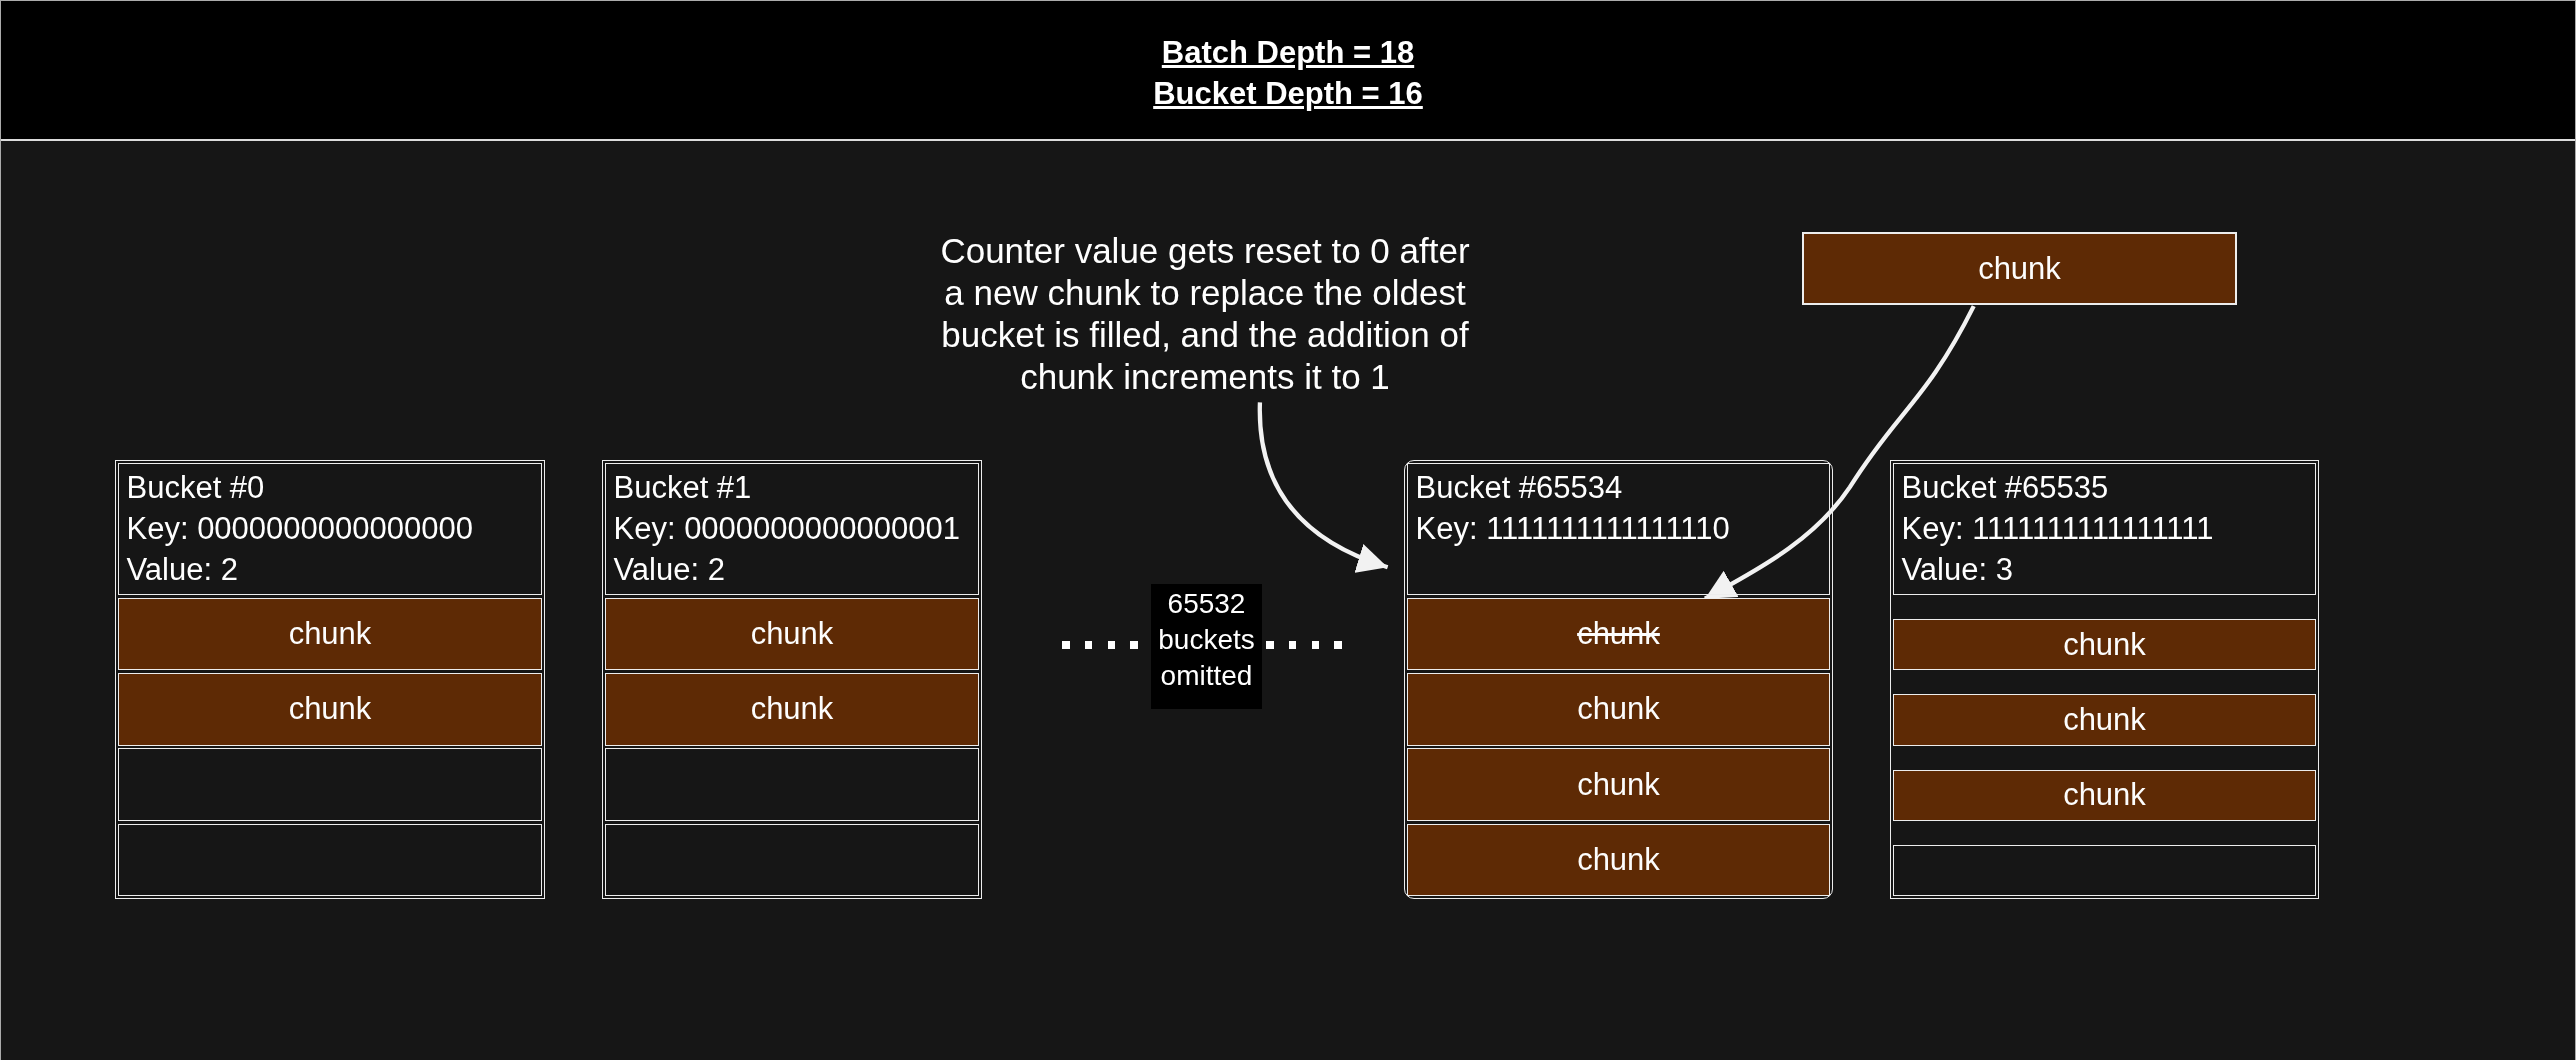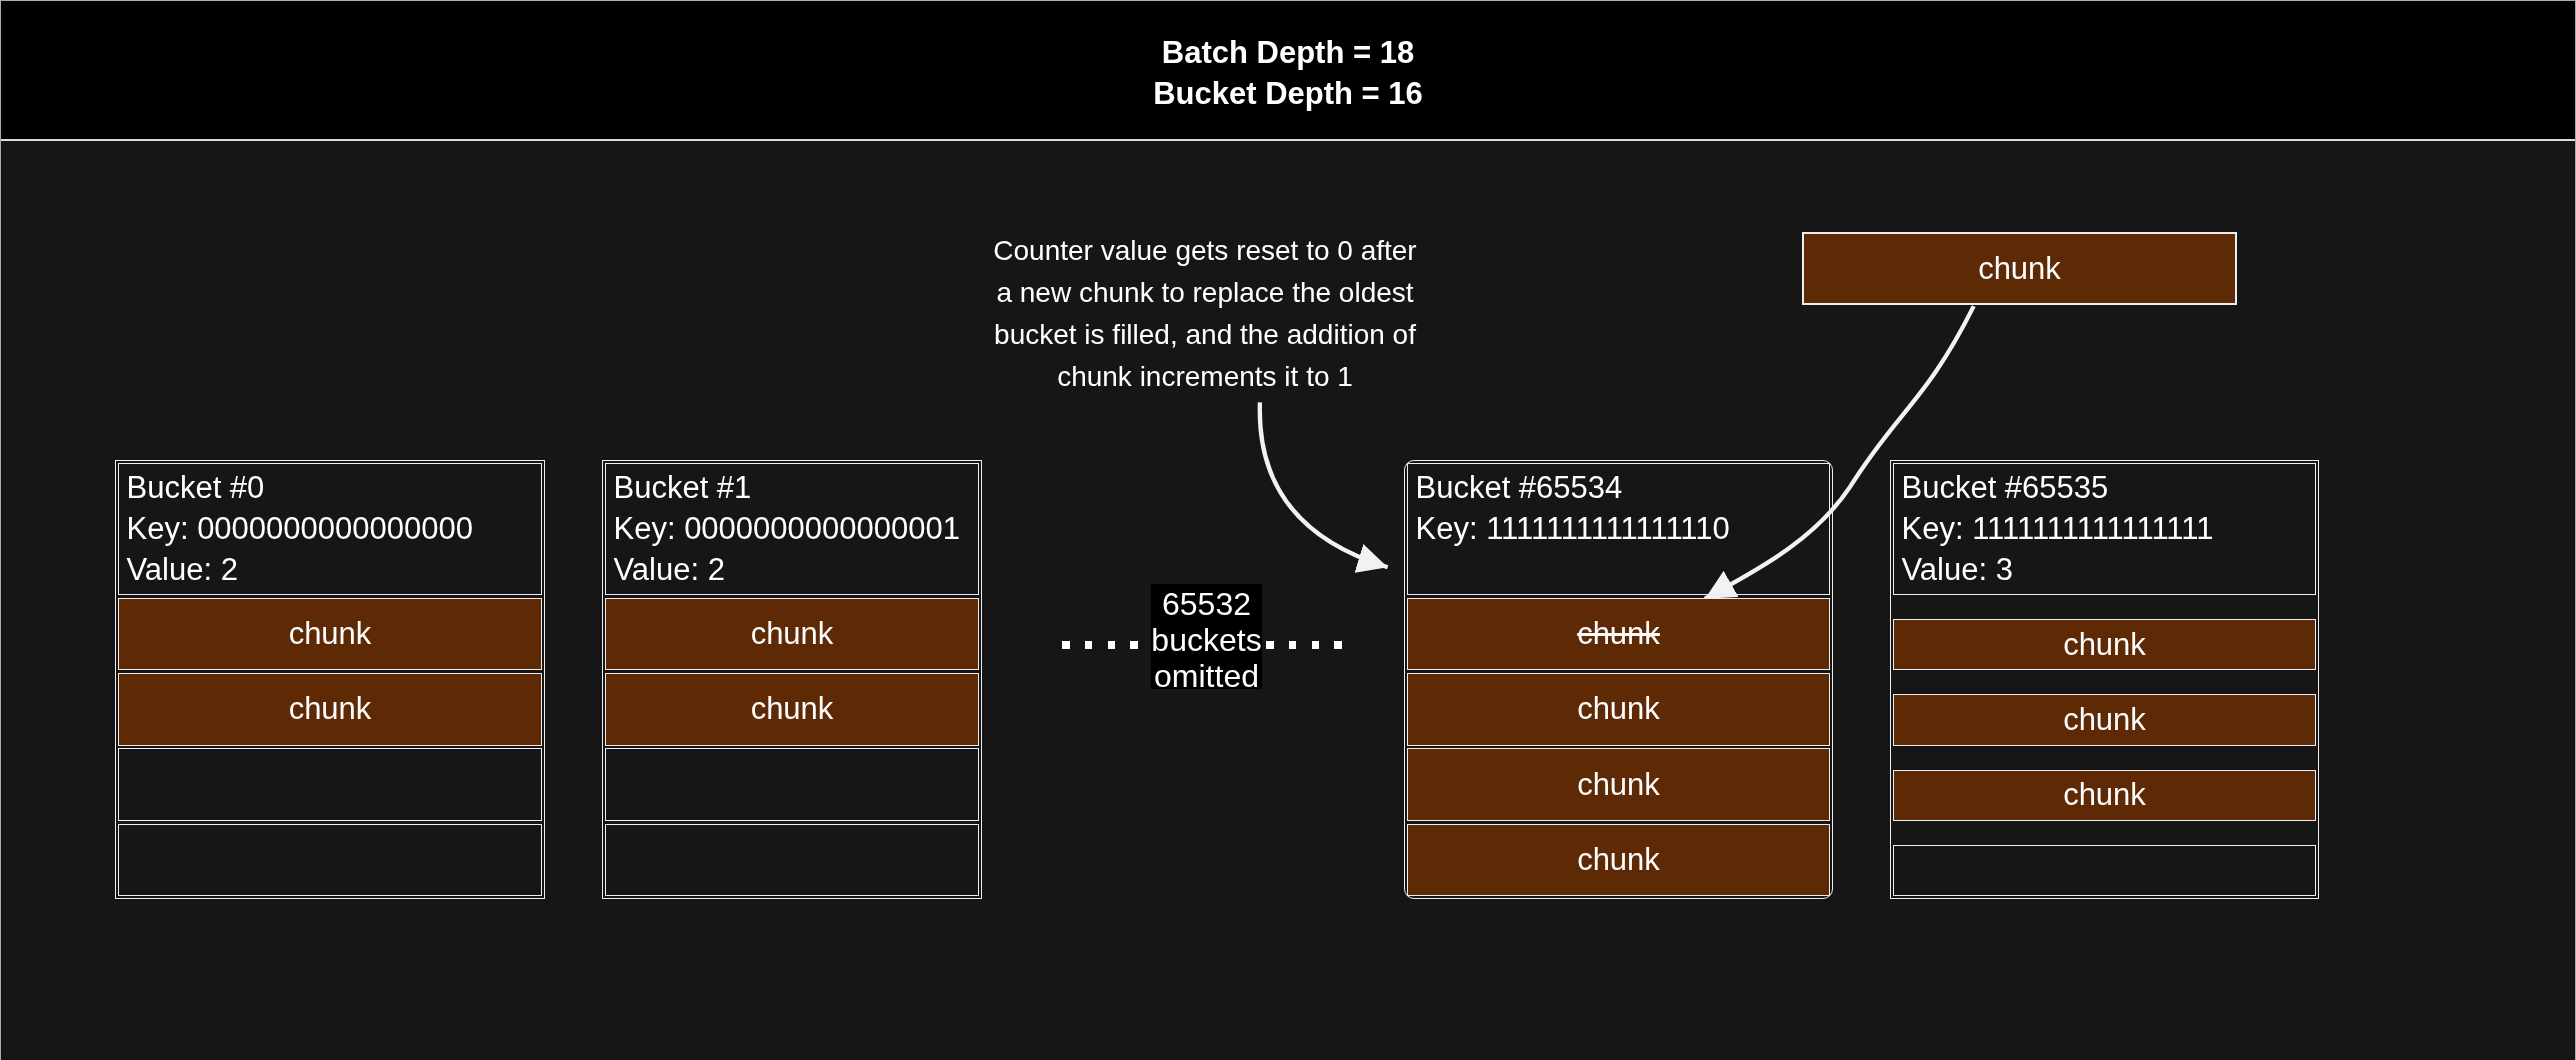--- a/index.html
+++ b/index.html
@@ -13,27 +13,27 @@
     font-family:"Liberation Sans","DejaVu Sans",sans-serif;
     color:#ffffff;
   }
   .header-bar{
     position:absolute;left:0;top:0;width:100%;height:140px;
     background:var(--header-bg,#000000);
     border-bottom:2.9px solid #dcdcdc;
   }
   .title-block{
     position:absolute;left:0;top:31px;width:100%;
-    text-align:center;font-size:31px;font-weight:bold;line-height:41px;
+    text-align:center;font-size:31px;font-weight:bold;line-height:41px;text-decoration:underline;
   }
   .main{position:absolute;left:0;top:143px;width:2576px;height:916px;}
   .arrows{position:absolute;left:0;top:0;width:2576px;height:916px;pointer-events:none;}
   .annotation{
     position:absolute;left:937px;top:86px;width:534px;
-    font-size:28px;line-height:42px;text-align:center;white-space:nowrap;
+    font-size:35px;line-height:42px;text-align:center;white-space:nowrap;
   }
   .floating-chunk{
     position:absolute;left:1801px;top:88px;width:435px;height:73px;
     background:var(--chunk-fill,#5E2A05);
     border:2.9px solid var(--box-border,#EDEDED);
     display:flex;align-items:center;justify-content:center;
     font-size:31px;color:#fdfdfd;
   }
   .bucket{
     position:absolute;top:316px;height:439px;
@@ -52,23 +52,23 @@
   }
   .slot{
     flex:1 1 0;
     border:1.9px solid var(--box-border,#EDEDED);
     display:flex;align-items:center;justify-content:center;
     font-size:31px;color:#fdfdfd;
   }
   .slot.filled{background:var(--chunk-fill,#5E2A05);}
   .slot .slot-label.struck{text-decoration:line-through;text-decoration-thickness:2.9px;}
   .omitted-label{
-    position:absolute;left:1150px;top:440px;width:111px;height:105px;
+    position:absolute;left:1150px;top:440px;width:111px;height:125px;
     background:#000000;text-align:center;
-    font-size:32px;line-height:36px;padding-top:1.9px;overflow:hidden;
+    font-size:28px;line-height:36px;padding-top:1.9px;overflow:hidden;
   }
   .dots{
     position:absolute;top:497px;display:flex;gap:15.2px;
   }
   .dots-left{left:1061px;}
   .dots-right{left:1265px;}
   .dot{width:7.6px;height:7.6px;background:#ffffff;}
 </style>
 </head>
 <body>

